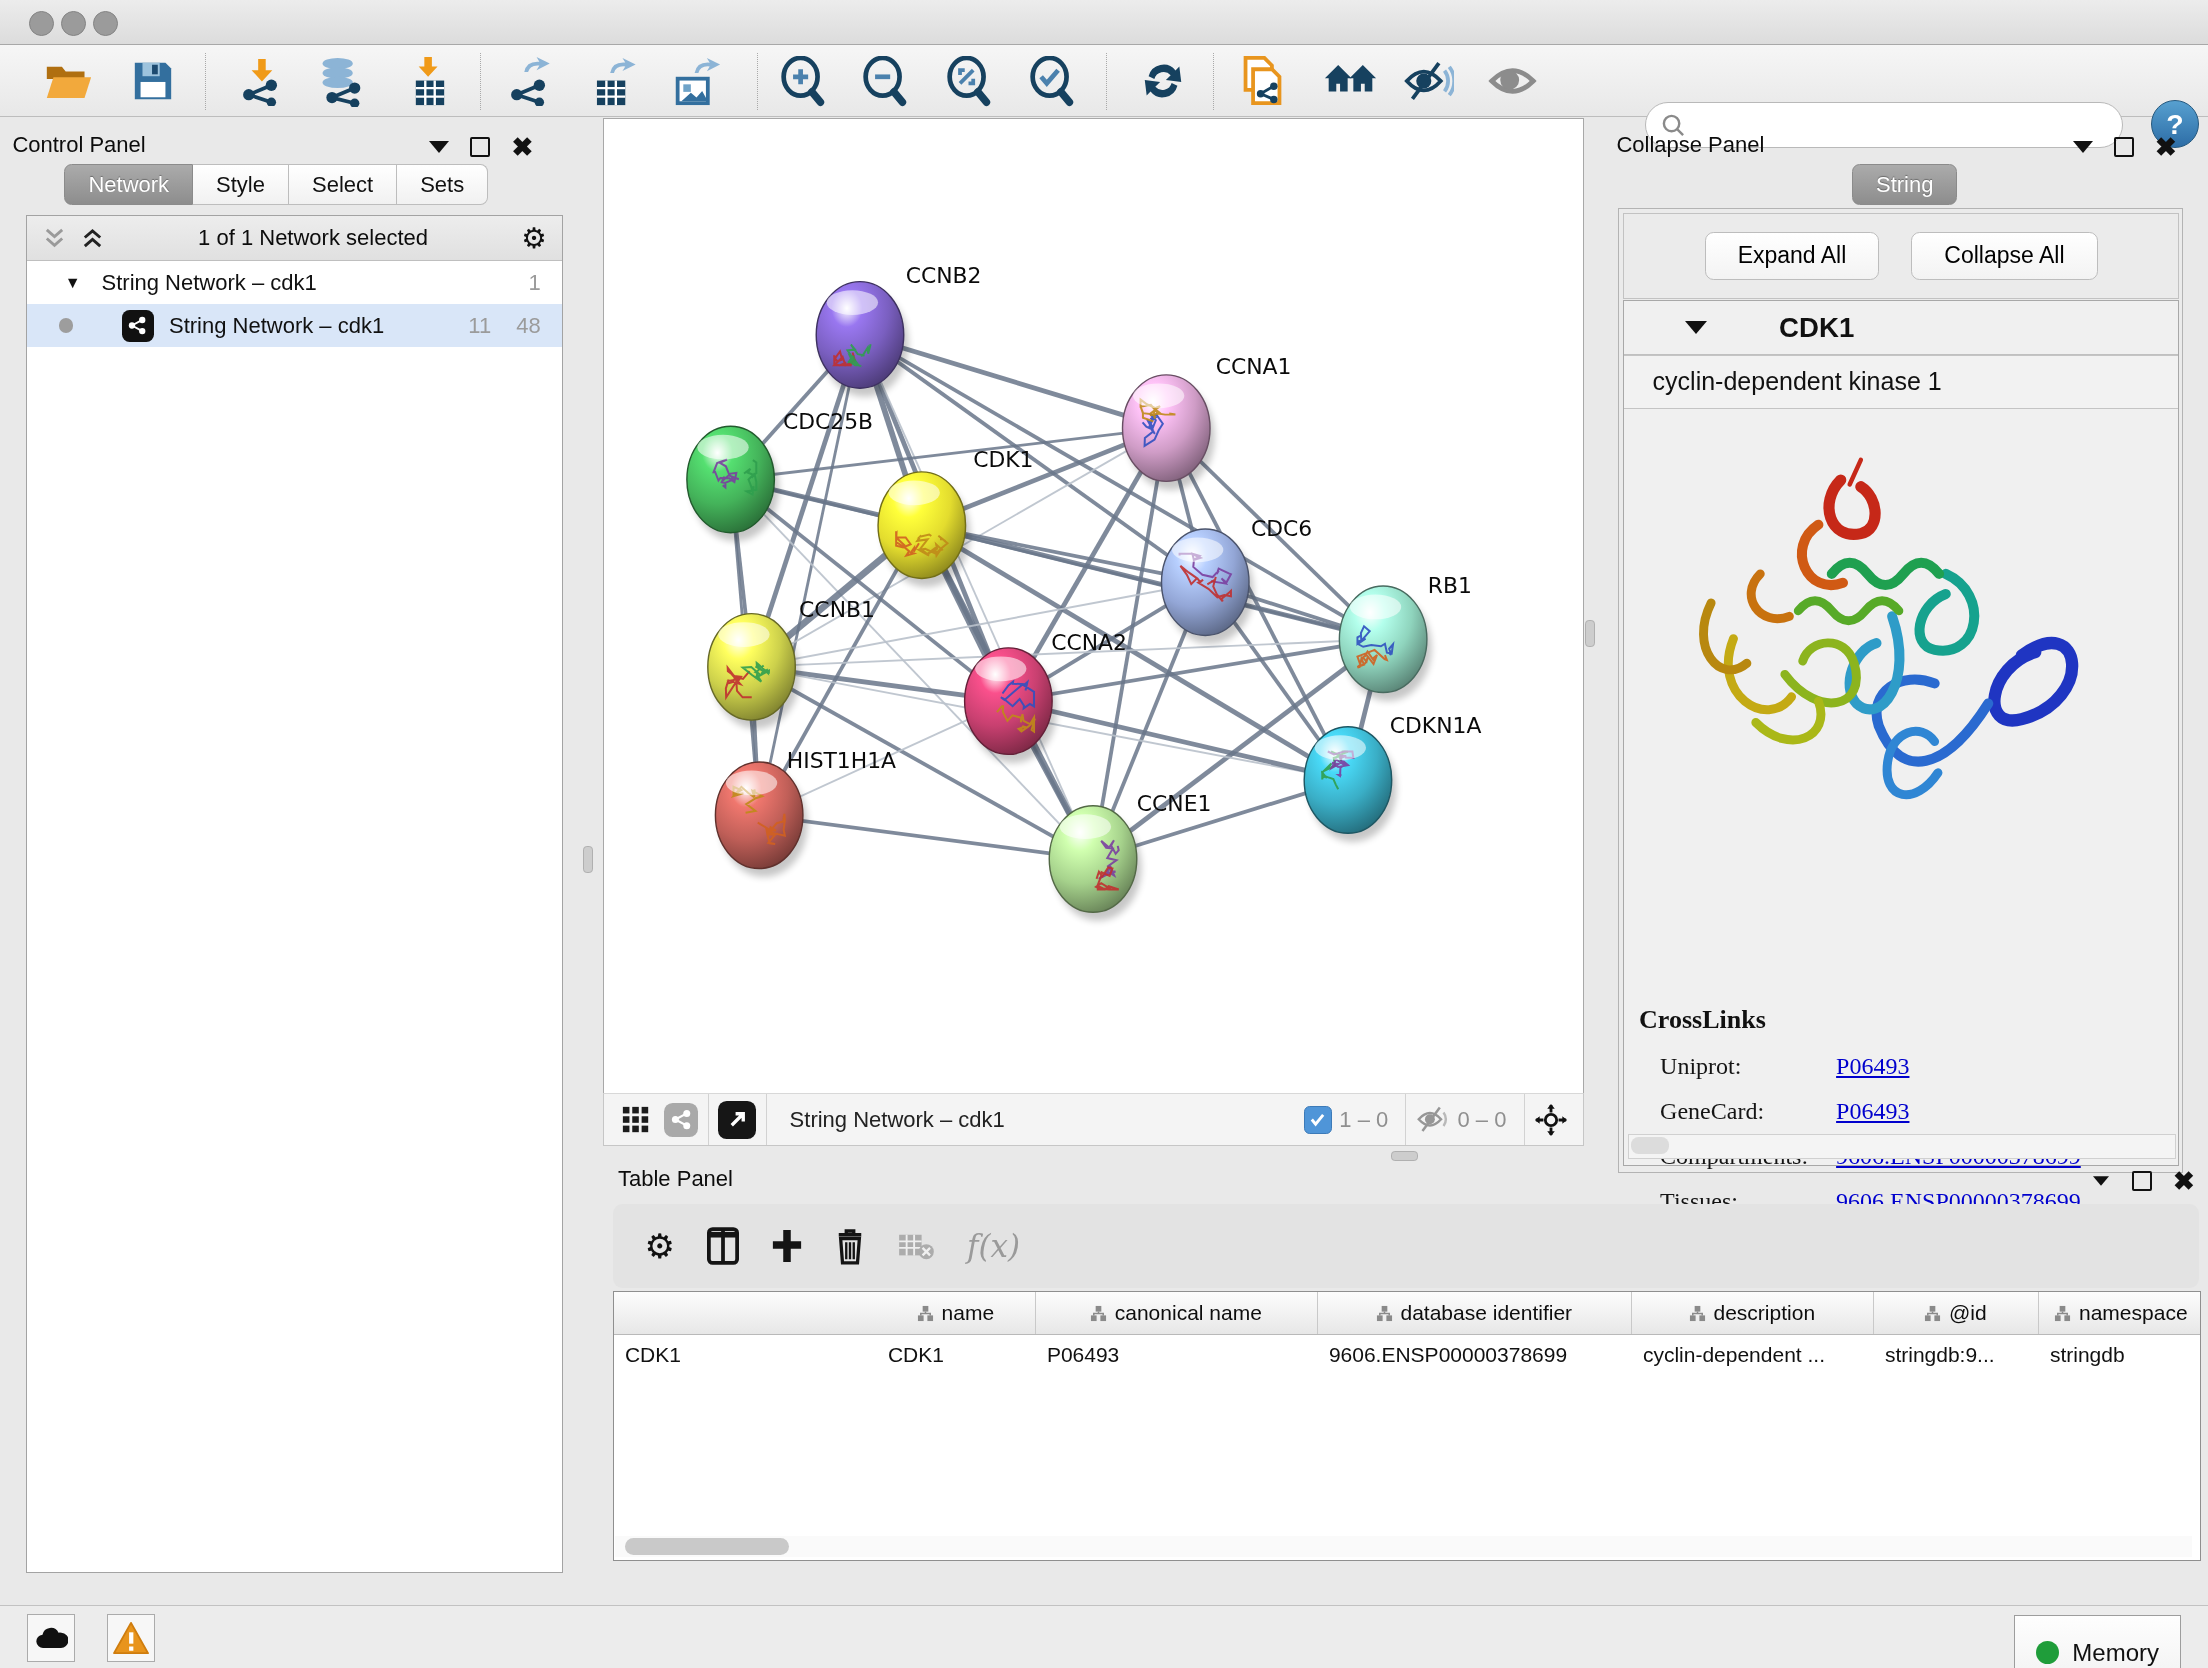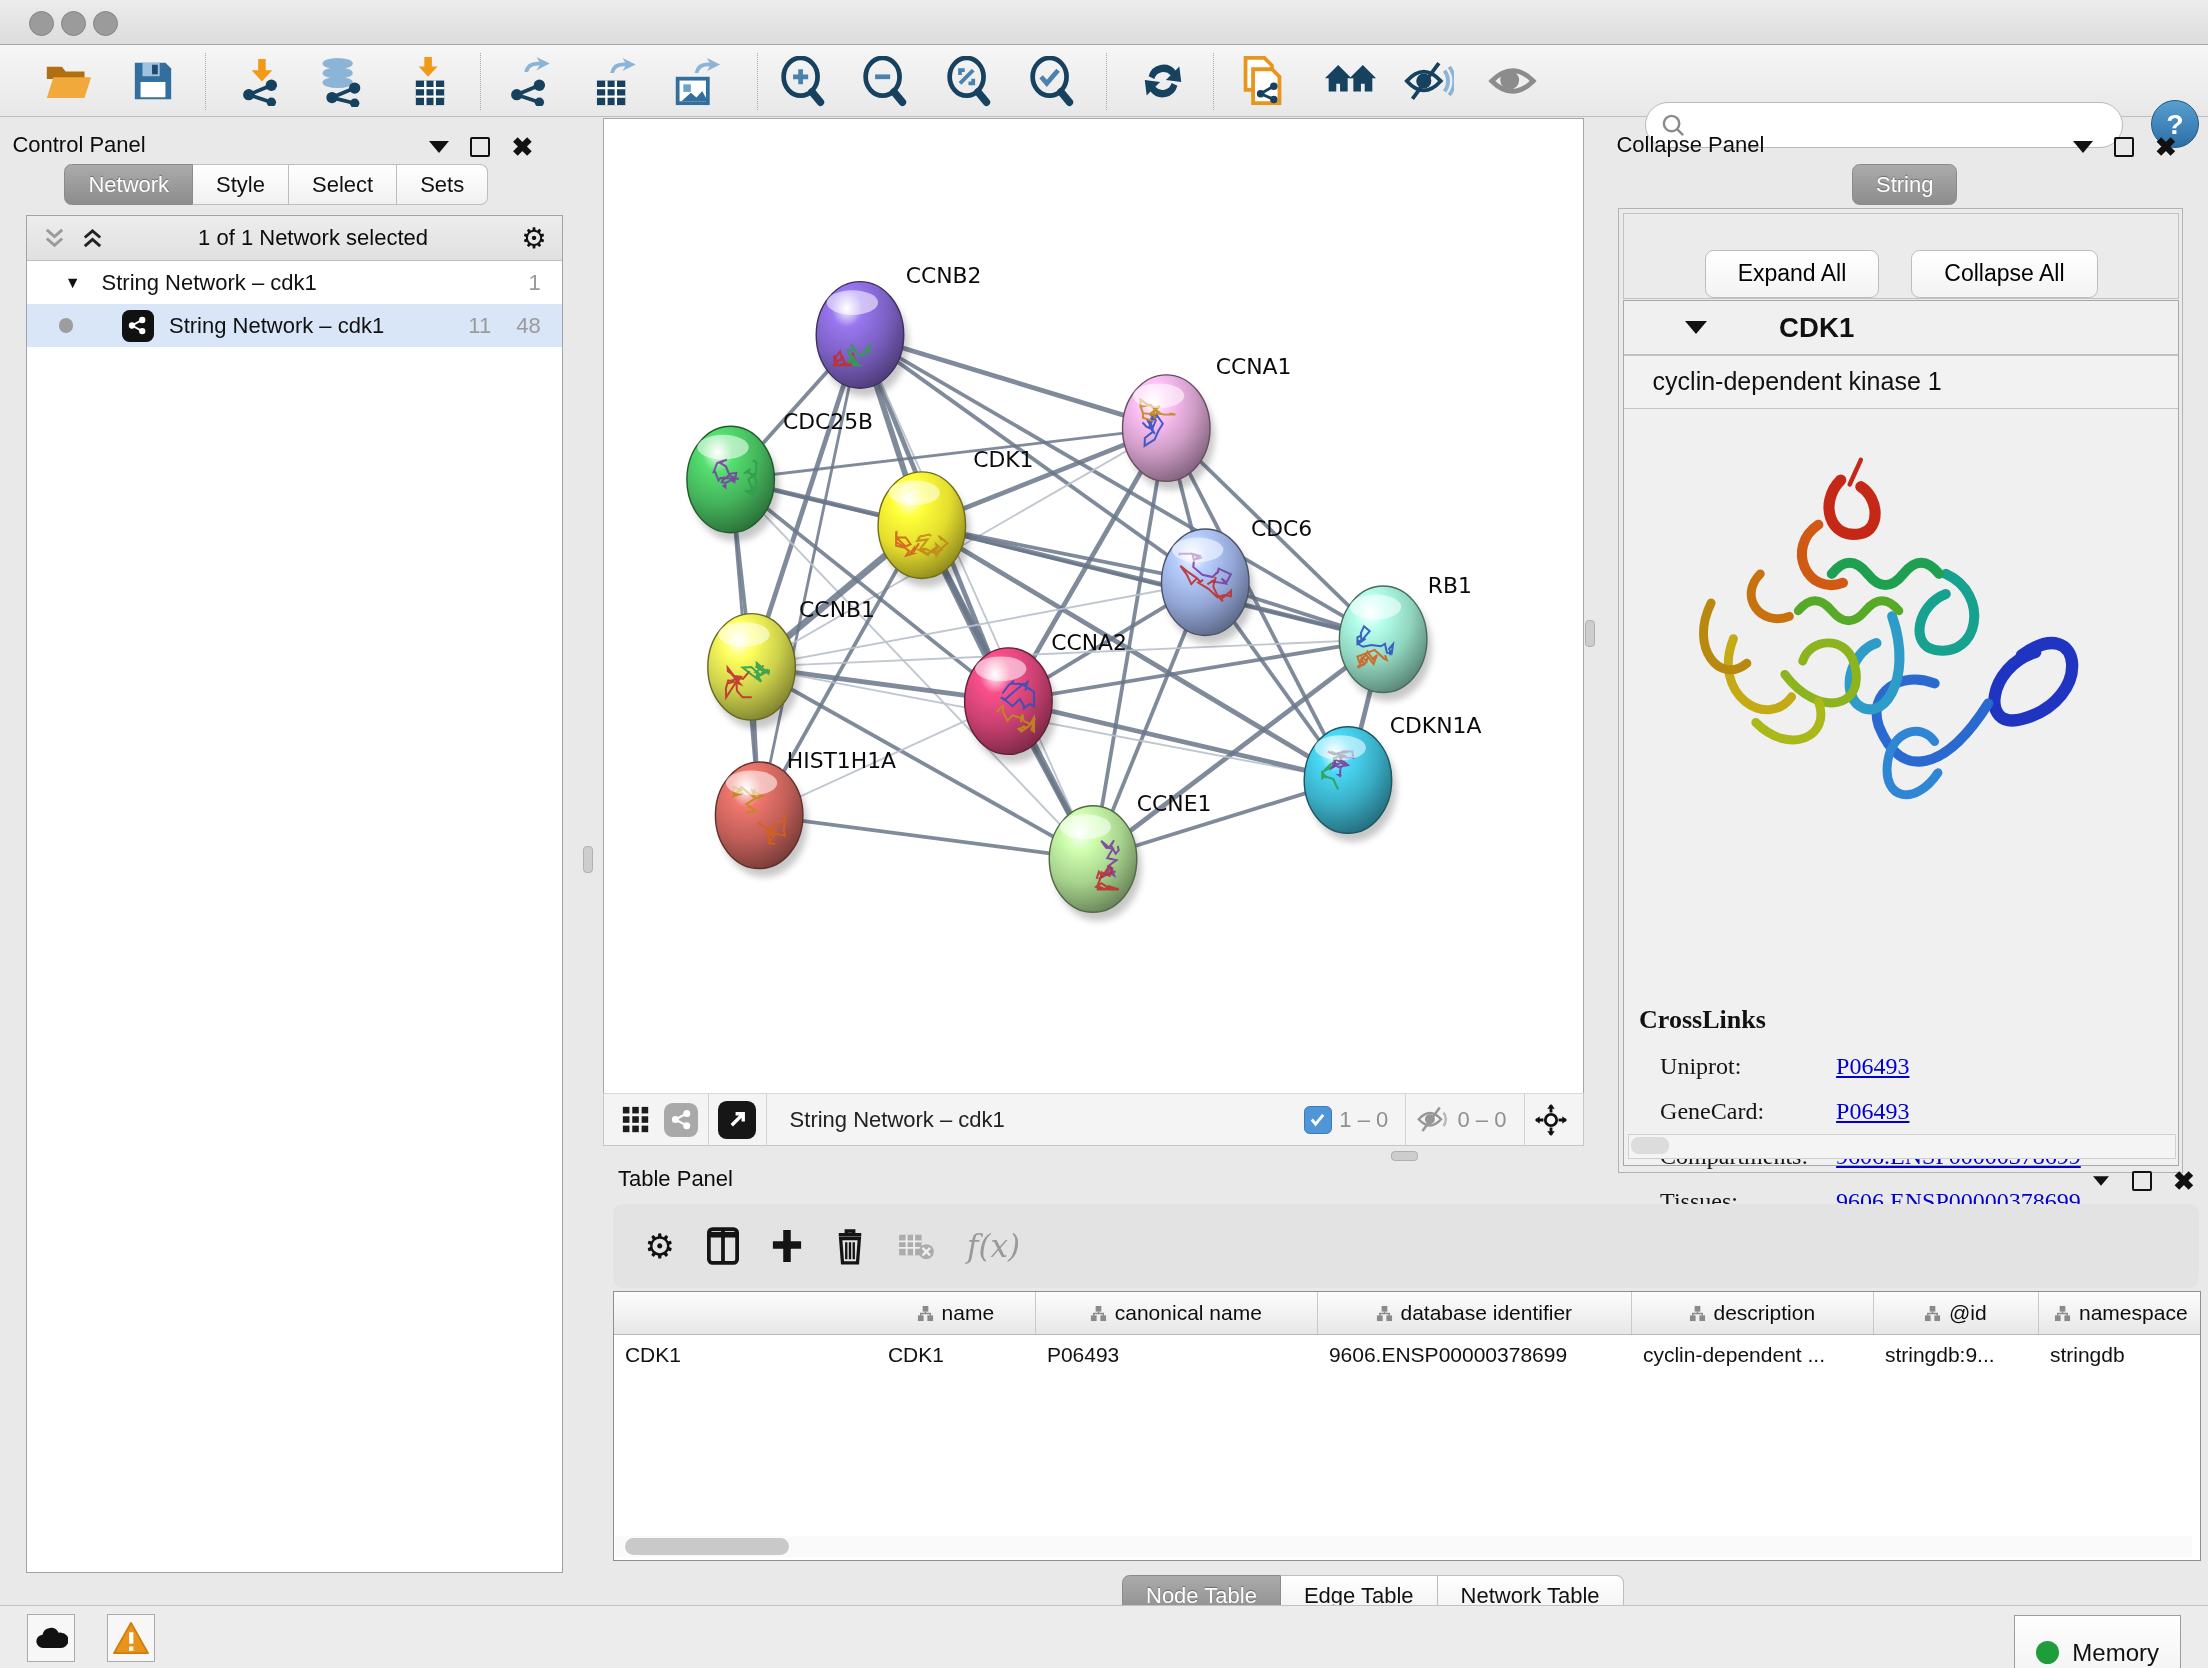--- a/index.html
+++ b/index.html
@@ -72,21 +72,21 @@
     display:inline-flex;align-items:center;justify-content:center;}
   .handle-v{width:7.6px;height:25px;background:#cdcdcd;border:1px solid #b0b0b0;border-radius:3.8px;}
   .handle-h{width:25px;height:7.6px;background:#cdcdcd;border:1px solid #b0b0b0;border-radius:3.8px;}
   
   .results-panel{left:1605px;top:124px;width:592px;height:1046px;}
   .rp-header{position:absolute;left:11.4px;top:7.6px;}
   .rp-tab{position:absolute;left:247px;top:40px;}
   .rp-box{position:absolute;left:13.3px;top:84px;width:563px;height:963px;background:#ebebeb;
     border:1px solid #b3b3b3;}
   .rp-actions{position:absolute;left:3.8px;top:3.8px;width:554px;height:84px;border:1px solid #c2c2c2;
-    display:flex;align-items:flex-end;justify-content:center;gap:32px;background:#ebebeb;}
+    display:flex;align-items:center;justify-content:center;gap:32px;background:#ebebeb;}
   .rp-btn{background:linear-gradient(#ffffff,#f3f3f3);border:1px solid #bdbdbd;border-radius:8.6px;
     font-size:23px;padding:9.5px 32px;font-family:"Liberation Sans",sans-serif;}
   .rp-protein{position:absolute;left:3.8px;top:91px;width:554px;height:864px;border:1px solid #a8a8a8;
     background:#f0f0f0;}
   .rp-prot-header{height:53px;display:flex;align-items:center;border-bottom:1px solid #c0c0c0;}
   .rp-prot-name{font-size:27.6px;font-weight:bold;margin-left:72px;}
   .rp-desc{border:1px solid #c4c4c4;border-left:none;border-right:none;background:#f2f2f2;
     font-size:25px;padding:11.4px 0 11.4px 28.5px;}
   .crosslinks{position:absolute;left:15px;top:704px;width:521px;}
   .cl-title{font-size:26px;font-weight:bold;font-family:"Liberation Serif",serif;}
@@ -869,25 +869,20 @@
           <div class="td" style="width: 314px;">9606.ENSP00000378699</div>
           <div class="td" style="width: 242px;">cyclin-dependent ...</div>
           <div class="td" style="width: 165px;">stringdb:9...</div>
           <div class="td" style="width: 166px;">stringdb</div>
         </div>
       </div>
     <div class="tp-scrolltrack">
         <div class="tp-scrollthumb"></div>
       </div>
   </div>
-  <div class="tp-tabs seg" id="tp-tabs">
-      <button class="segb active">Node Table</button>
-      <button class="segb">Edge Table</button>
-      <button class="segb">Network Table</button>
-    </div>
 </div>
 
 <div class="abs statusbar">
   <div class="sb-btn" style="left:27px">
     <span>
         <svg width="34" height="25" viewBox="0 0 36 26">
       <path d="M10 24 a7 7 0 0 1-1-14 a9 9 0 0 1 17-2 a6 6 0 0 1 3 0 a6.5 6.5 0 0 1-1 16z" fill="#111"></path>
         </svg>
       </span>
   </div>

